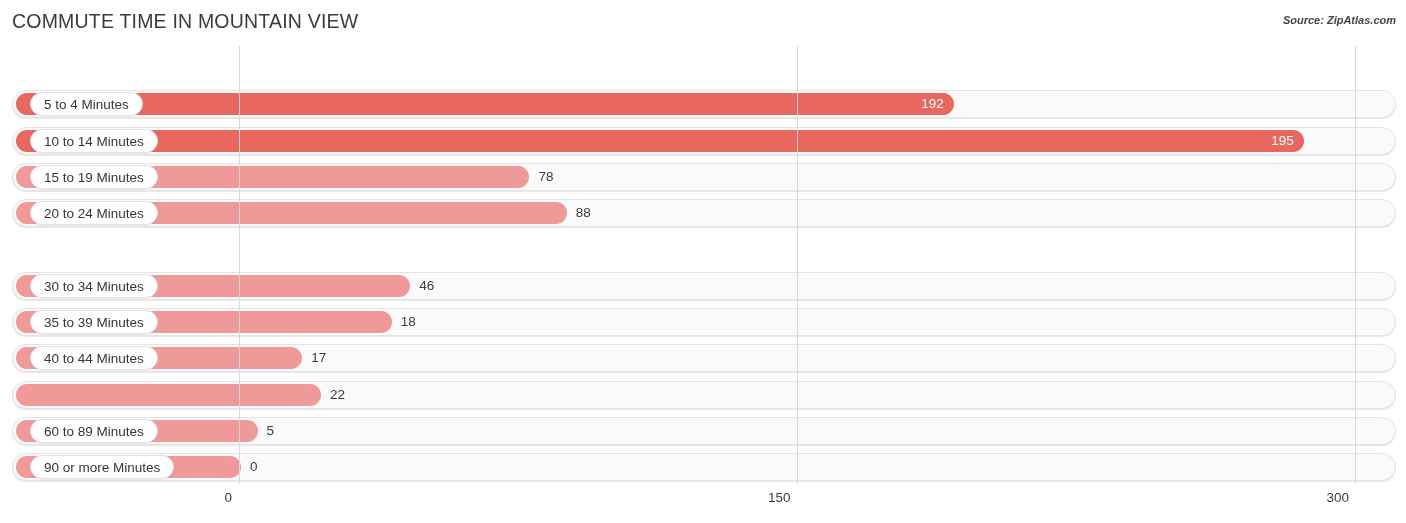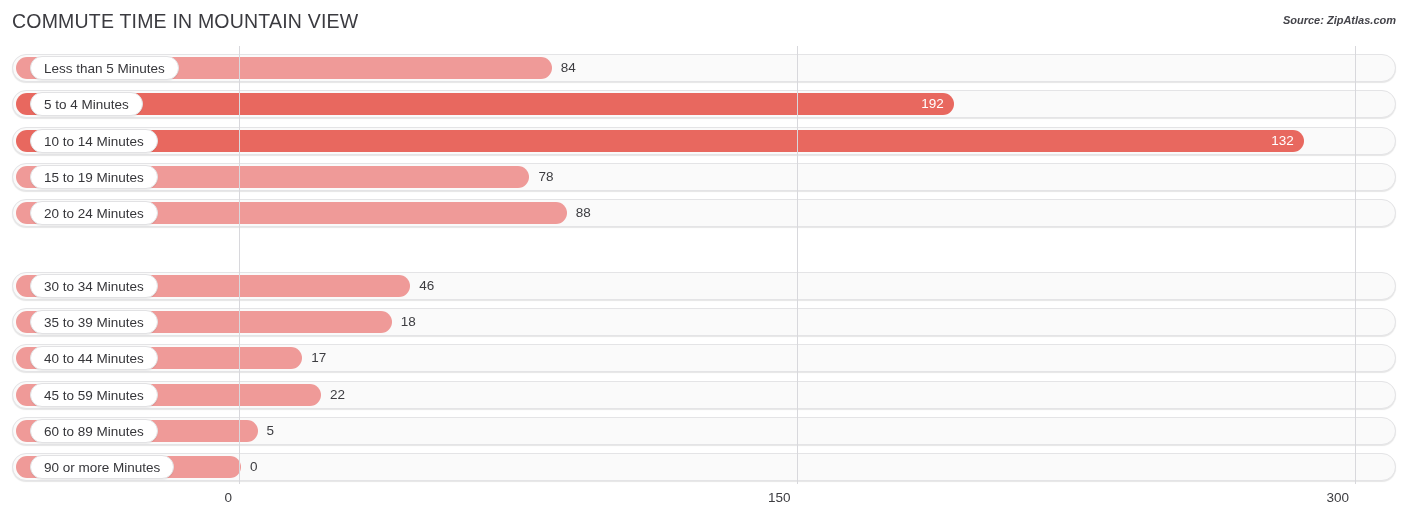--- a/index.html
+++ b/index.html
@@ -159,37 +159,31 @@
 <div id="header">
   <div id="chart-title">COMMUTE TIME IN MOUNTAIN VIEW</div>
   <div id="source-label">Source: ZipAtlas.com</div>
 </div>
 
 <div id="plot">
 
 <div class="gridline" style="left: 238.5px; background: rgb(216, 216, 220);"></div>
     <div class="gridline" style="left: 796.995px; background: rgb(216, 216, 220);"></div>
     <div class="gridline" style="left: 1355.49px; background: rgb(216, 216, 220);"></div>
-    <div class="bar-row" style="top: 8px;">
-      <div class="bar-track" style="background: rgb(250, 250, 250); border-color: rgb(228, 228, 230);"></div>
-      <div class="bar-fill" style="left: 4px; width: 535.757px; background: rgb(239, 154, 152);"></div>
-      <div class="bar-label">Less than 5 Minutes</div>
-      <div class="bar-value-out" style="color: rgb(61, 61, 65); left: 548.757px;">84</div>
-    </div>
     <div class="bar-row" style="top: 44.3px;">
       <div class="bar-track" style="background: rgb(250, 250, 250); border-color: rgb(228, 228, 230);"></div>
       <div class="bar-fill" style="left: 4px; width: 937.874px; background: rgb(232, 104, 95);"></div>
       <div class="bar-label">5 to 4 Minutes</div>
       <div class="bar-value-in" style="color: rgb(255, 255, 255); left: 895.874px; width: 36px; text-align: right;">192</div>
     </div>
     <div class="bar-row" style="top: 80.6px;">
       <div class="bar-track" style="background: rgb(250, 250, 250); border-color: rgb(228, 228, 230);"></div>
       <div class="bar-fill" style="left: 4px; width: 1287.86px; background: rgb(232, 104, 95);"></div>
       <div class="bar-label">10 to 14 Minutes</div>
-      <div class="bar-value-in" style="color: rgb(255, 255, 255); left: 1245.86px; width: 36px; text-align: right;">132</div>
+      <div class="bar-value-in" style="color: rgb(255, 255, 255); left: 1245.86px; width: 36px; text-align: right;">195</div>
     </div>
     <div class="bar-row" style="top: 116.9px;">
       <div class="bar-track" style="background: rgb(250, 250, 250); border-color: rgb(228, 228, 230);"></div>
       <div class="bar-fill" style="left: 4px; width: 513.417px; background: rgb(239, 154, 152);"></div>
       <div class="bar-label">15 to 19 Minutes</div>
       <div class="bar-value-out" style="color: rgb(61, 61, 65); left: 526.417px;">78</div>
     </div>
     <div class="bar-row" style="top: 153.2px;">
       <div class="bar-track" style="background: rgb(250, 250, 250); border-color: rgb(228, 228, 230);"></div>
       <div class="bar-fill" style="left: 4px; width: 550.65px; background: rgb(239, 154, 152);"></div>
@@ -210,21 +204,20 @@
     </div>
     <div class="bar-row" style="top: 298.4px;">
       <div class="bar-track" style="background: rgb(250, 250, 250); border-color: rgb(228, 228, 230);"></div>
       <div class="bar-fill" style="left: 4px; width: 286.296px; background: rgb(239, 154, 152);"></div>
       <div class="bar-label">40 to 44 Minutes</div>
       <div class="bar-value-out" style="color: rgb(61, 61, 65); left: 299.296px;">17</div>
     </div>
     <div class="bar-row" style="top: 334.7px;">
       <div class="bar-track" style="background: rgb(250, 250, 250); border-color: rgb(228, 228, 230);"></div>
       <div class="bar-fill" style="left: 4px; width: 304.913px; background: rgb(239, 154, 152);"></div>
-      <div class="bar-label">45 to 59 Minutes</div>
       <div class="bar-value-out" style="color: rgb(61, 61, 65); left: 317.913px;">22</div>
     </div>
     <div class="bar-row" style="top: 371px;">
       <div class="bar-track" style="background: rgb(250, 250, 250); border-color: rgb(228, 228, 230);"></div>
       <div class="bar-fill" style="left: 4px; width: 241.616px; background: rgb(239, 154, 152);"></div>
       <div class="bar-label">60 to 89 Minutes</div>
       <div class="bar-value-out" style="color: rgb(61, 61, 65); left: 254.616px;">5</div>
     </div>
     <div class="bar-row" style="top: 407.3px;">
       <div class="bar-track" style="background: rgb(250, 250, 250); border-color: rgb(228, 228, 230);"></div>

